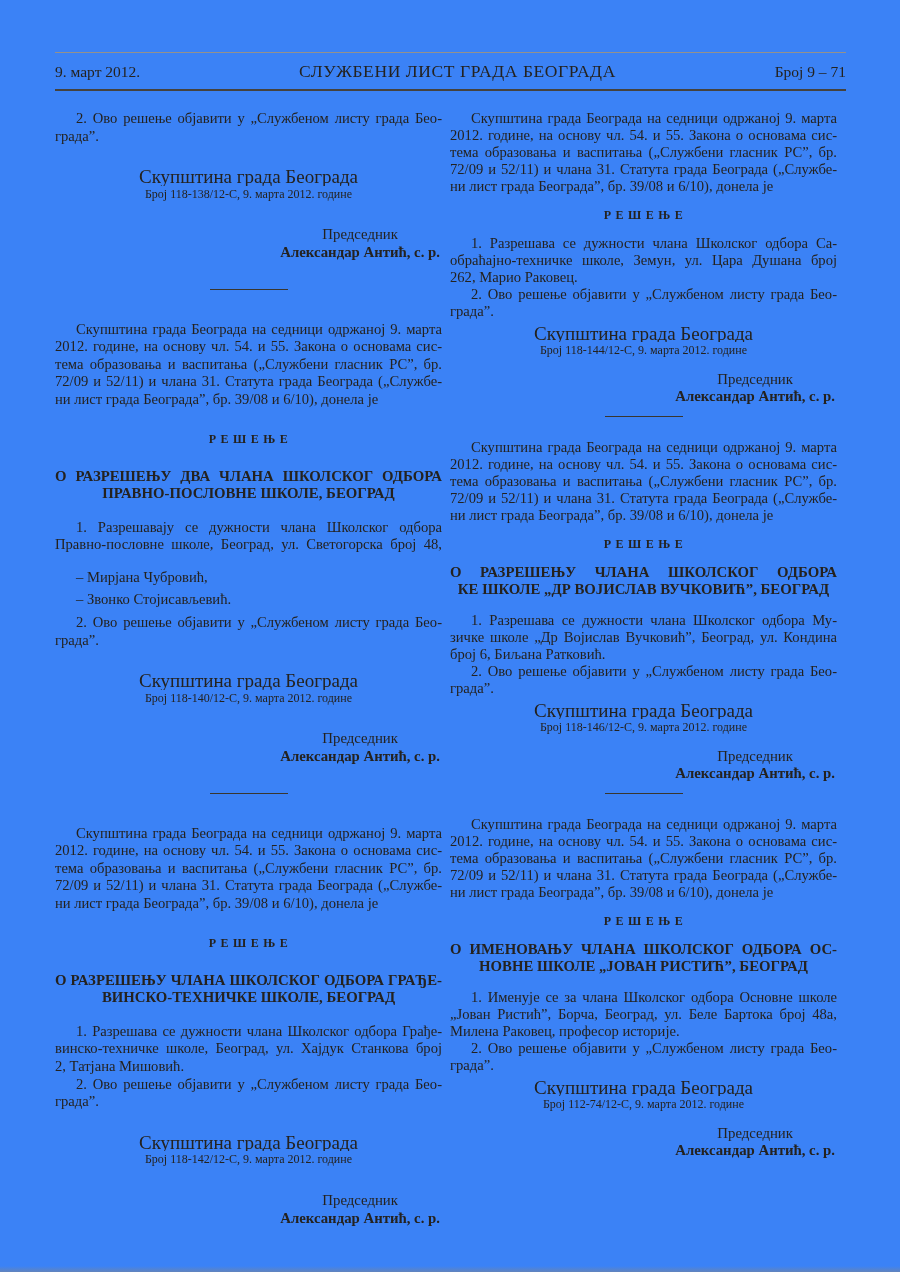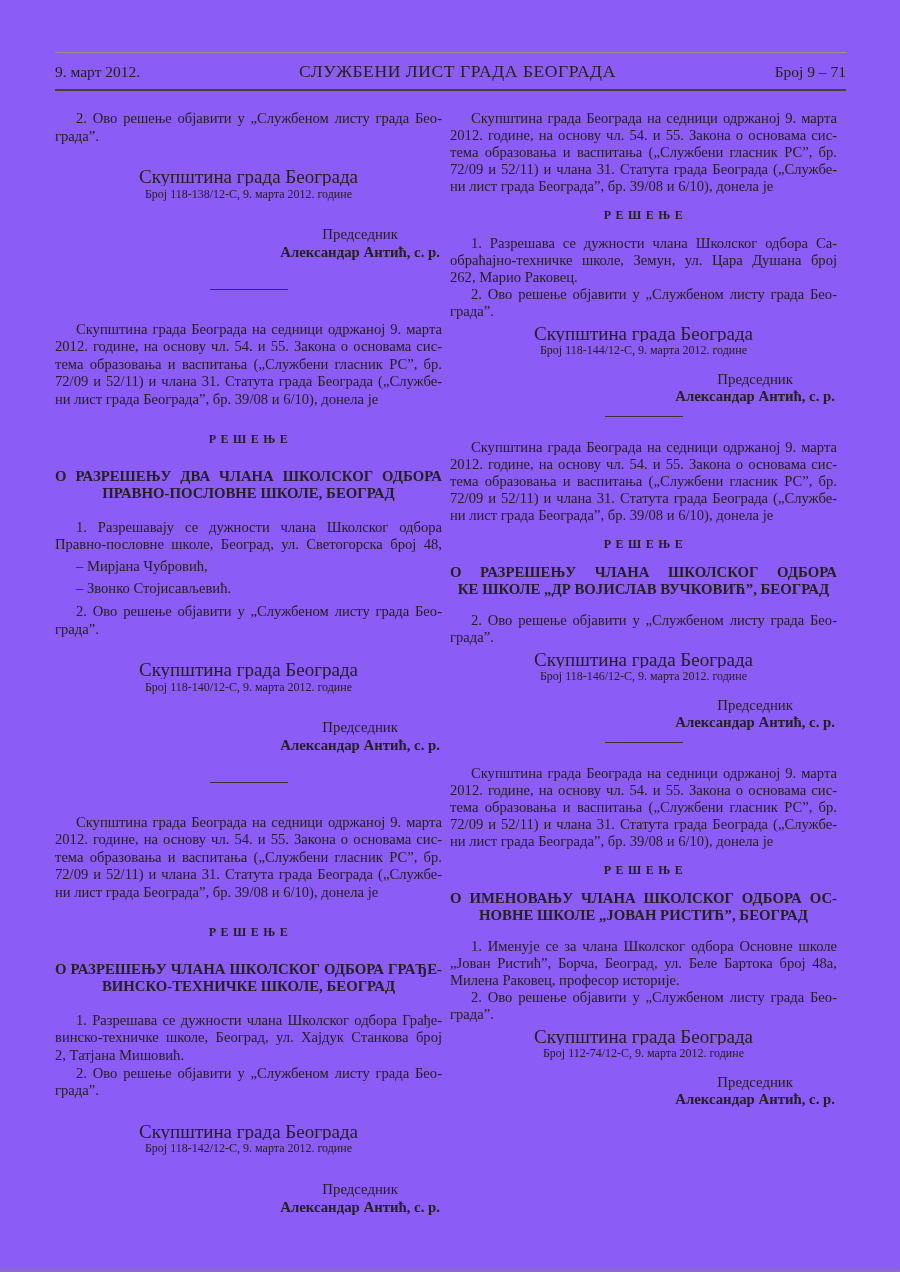--- a/index.html
+++ b/index.html
@@ -4,21 +4,21 @@
 <style>
   html, body { margin: 0; padding: 0; }
   body {
     width: 900px; height: 1272px;
     background: #e8e6e3;
     font-family: "Liberation Serif", "DejaVu Serif", serif;
   }
   .page {
     position: relative;
     width: 900px; height: 1272px;
-    background: #8b5cf6;
+    background: #3b82f6;
     color: #24221f;
     overflow: hidden;
   }
   
   .header {
     position: absolute;
     top: 52px; left: 55px; width: 791px;
   }
   .rule-thin  { border-top: 1px solid #94918c; }
   .header-row {
@@ -40,21 +40,21 @@
     font-size: 14.6px;
     overflow: hidden;
     white-space: normal;
   }
   .loose .line { height: 17.6px; line-height: 17.6px; }
   .tight .line { height: 17px;   line-height: 17px; }
   .j { text-align: justify; }
   .j::after { content: ""; display: inline-block; width: 100%; height: 0; }
   .indent { text-indent: 21px; }
   .para { margin: 0; }
-  .dash { padding-left: 21px; margin-top: 4px; }
+  .dash { padding-left: 21px; margin-top: 15px; }
   .dash + .dash { margin-top: 4px; }
   .dash + .para { margin-top: 6px; }
   
   .resenje {
     text-align: center; font-weight: bold;
     font-size: 12px; letter-spacing: 4.5px;
     height: 20px; line-height: 20px;
     padding-left: 4px; overflow: hidden;
   }
   .h .line { font-weight: bold; font-size: 14.8px; }
@@ -199,20 +199,25 @@
           <div class="line j">тема образовања и васпитања („Службени гласник РС”, бр.</div>
           <div class="line j">72/09 и 52/11) и члана 31. Статута града Београда („Службе-</div>
           <div class="line">ни лист града Београда”, бр. 39/08 и 6/10), донела је</div>
         </div>
         <div class="resenje">РЕШЕЊЕ</div>
         <div class="h">
           <div class="line j">О РАЗРЕШЕЊУ ЧЛАНА ШКОЛСКОГ ОДБОРА МУЗИЧ-</div>
           <div class="line hlast">КЕ ШКОЛЕ „ДР ВОЈИСЛАВ ВУЧКОВИЋ”, БЕОГРАД</div>
         </div>
         <div class="para">
+          <div class="line indent j">1. Разрешава се дужности члана Школског одбора Му-</div>
+          <div class="line j">зичке школе „Др Војислав Вучковић”, Београд, ул. Кондина</div>
+          <div class="line">број 6, Биљана Ратковић.</div>
+        </div>
+        <div class="para">
           <div class="line indent j">2. Ово решење објавити у „Службеном листу града Бео-</div>
           <div class="line">града”.</div>
         </div>
         <div class="line org">Скупштина града Београда</div>
         <div class="line num">Број 118-146/12-С, 9. марта 2012. године</div>
         <div class="sig">
           <div class="line sig-role">Председник</div>
           <div class="line sig-name">Александар Антић, с. р.</div>
         </div>
         <div class="hr"></div>

